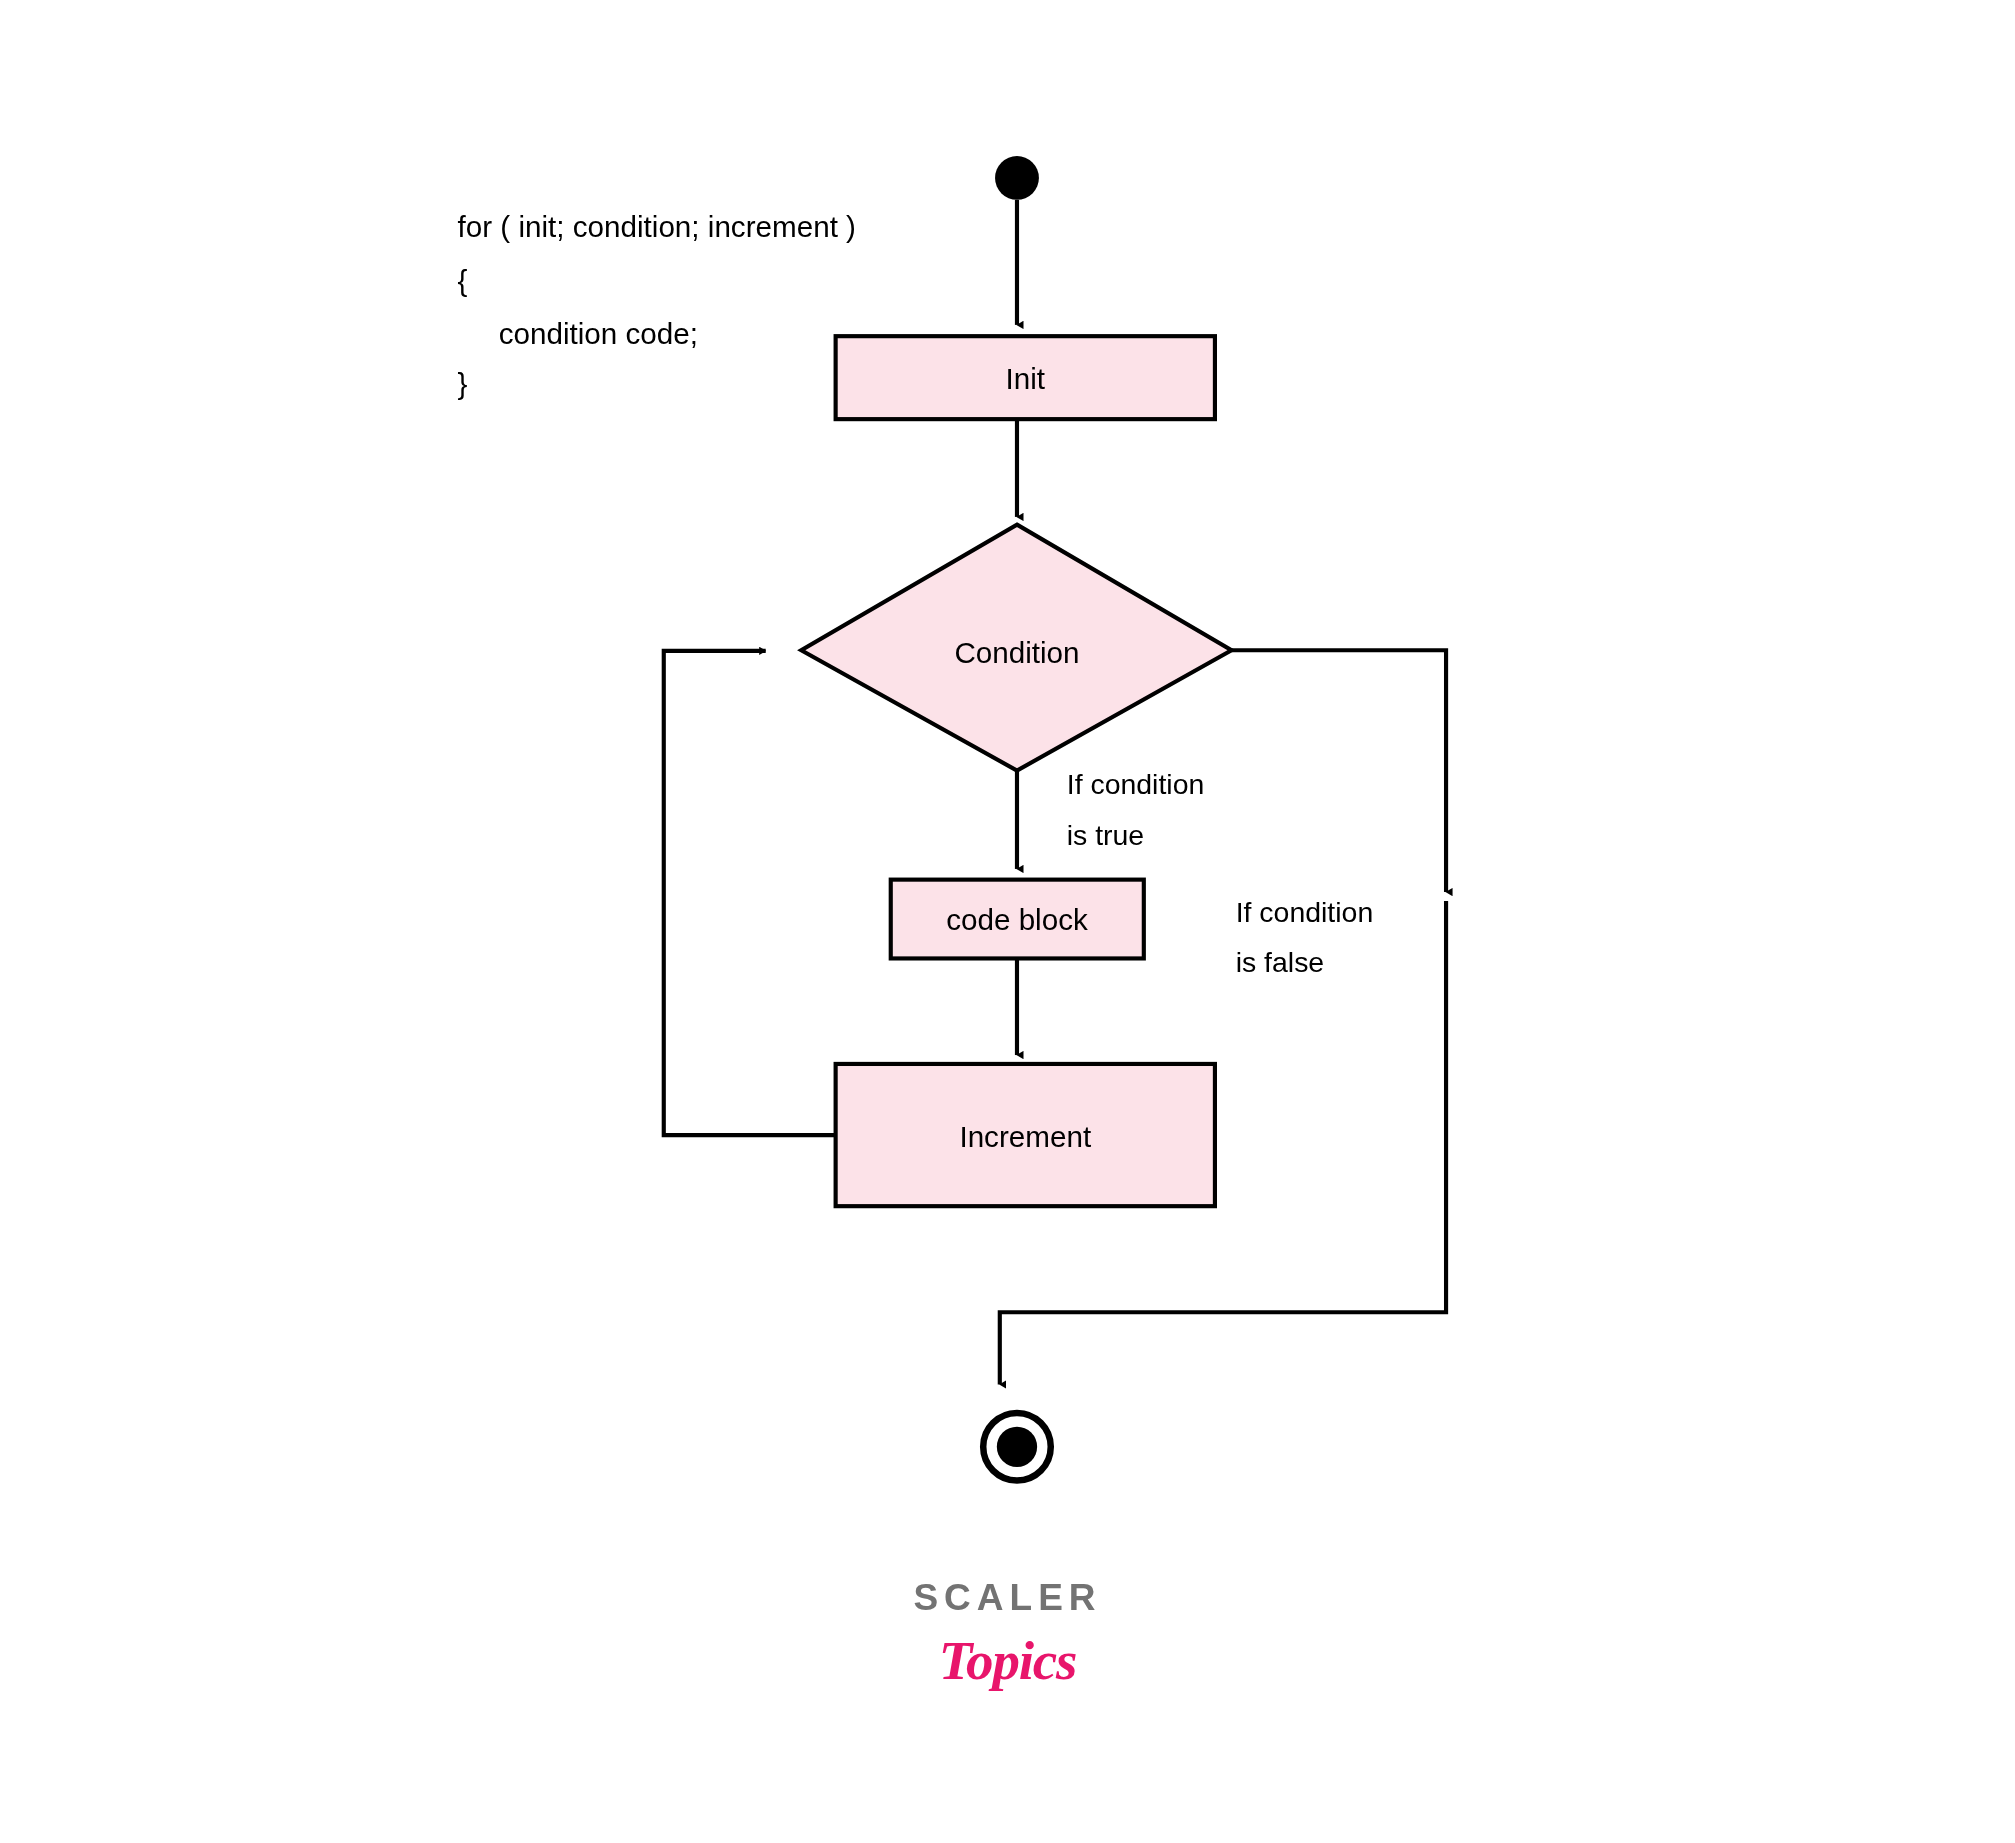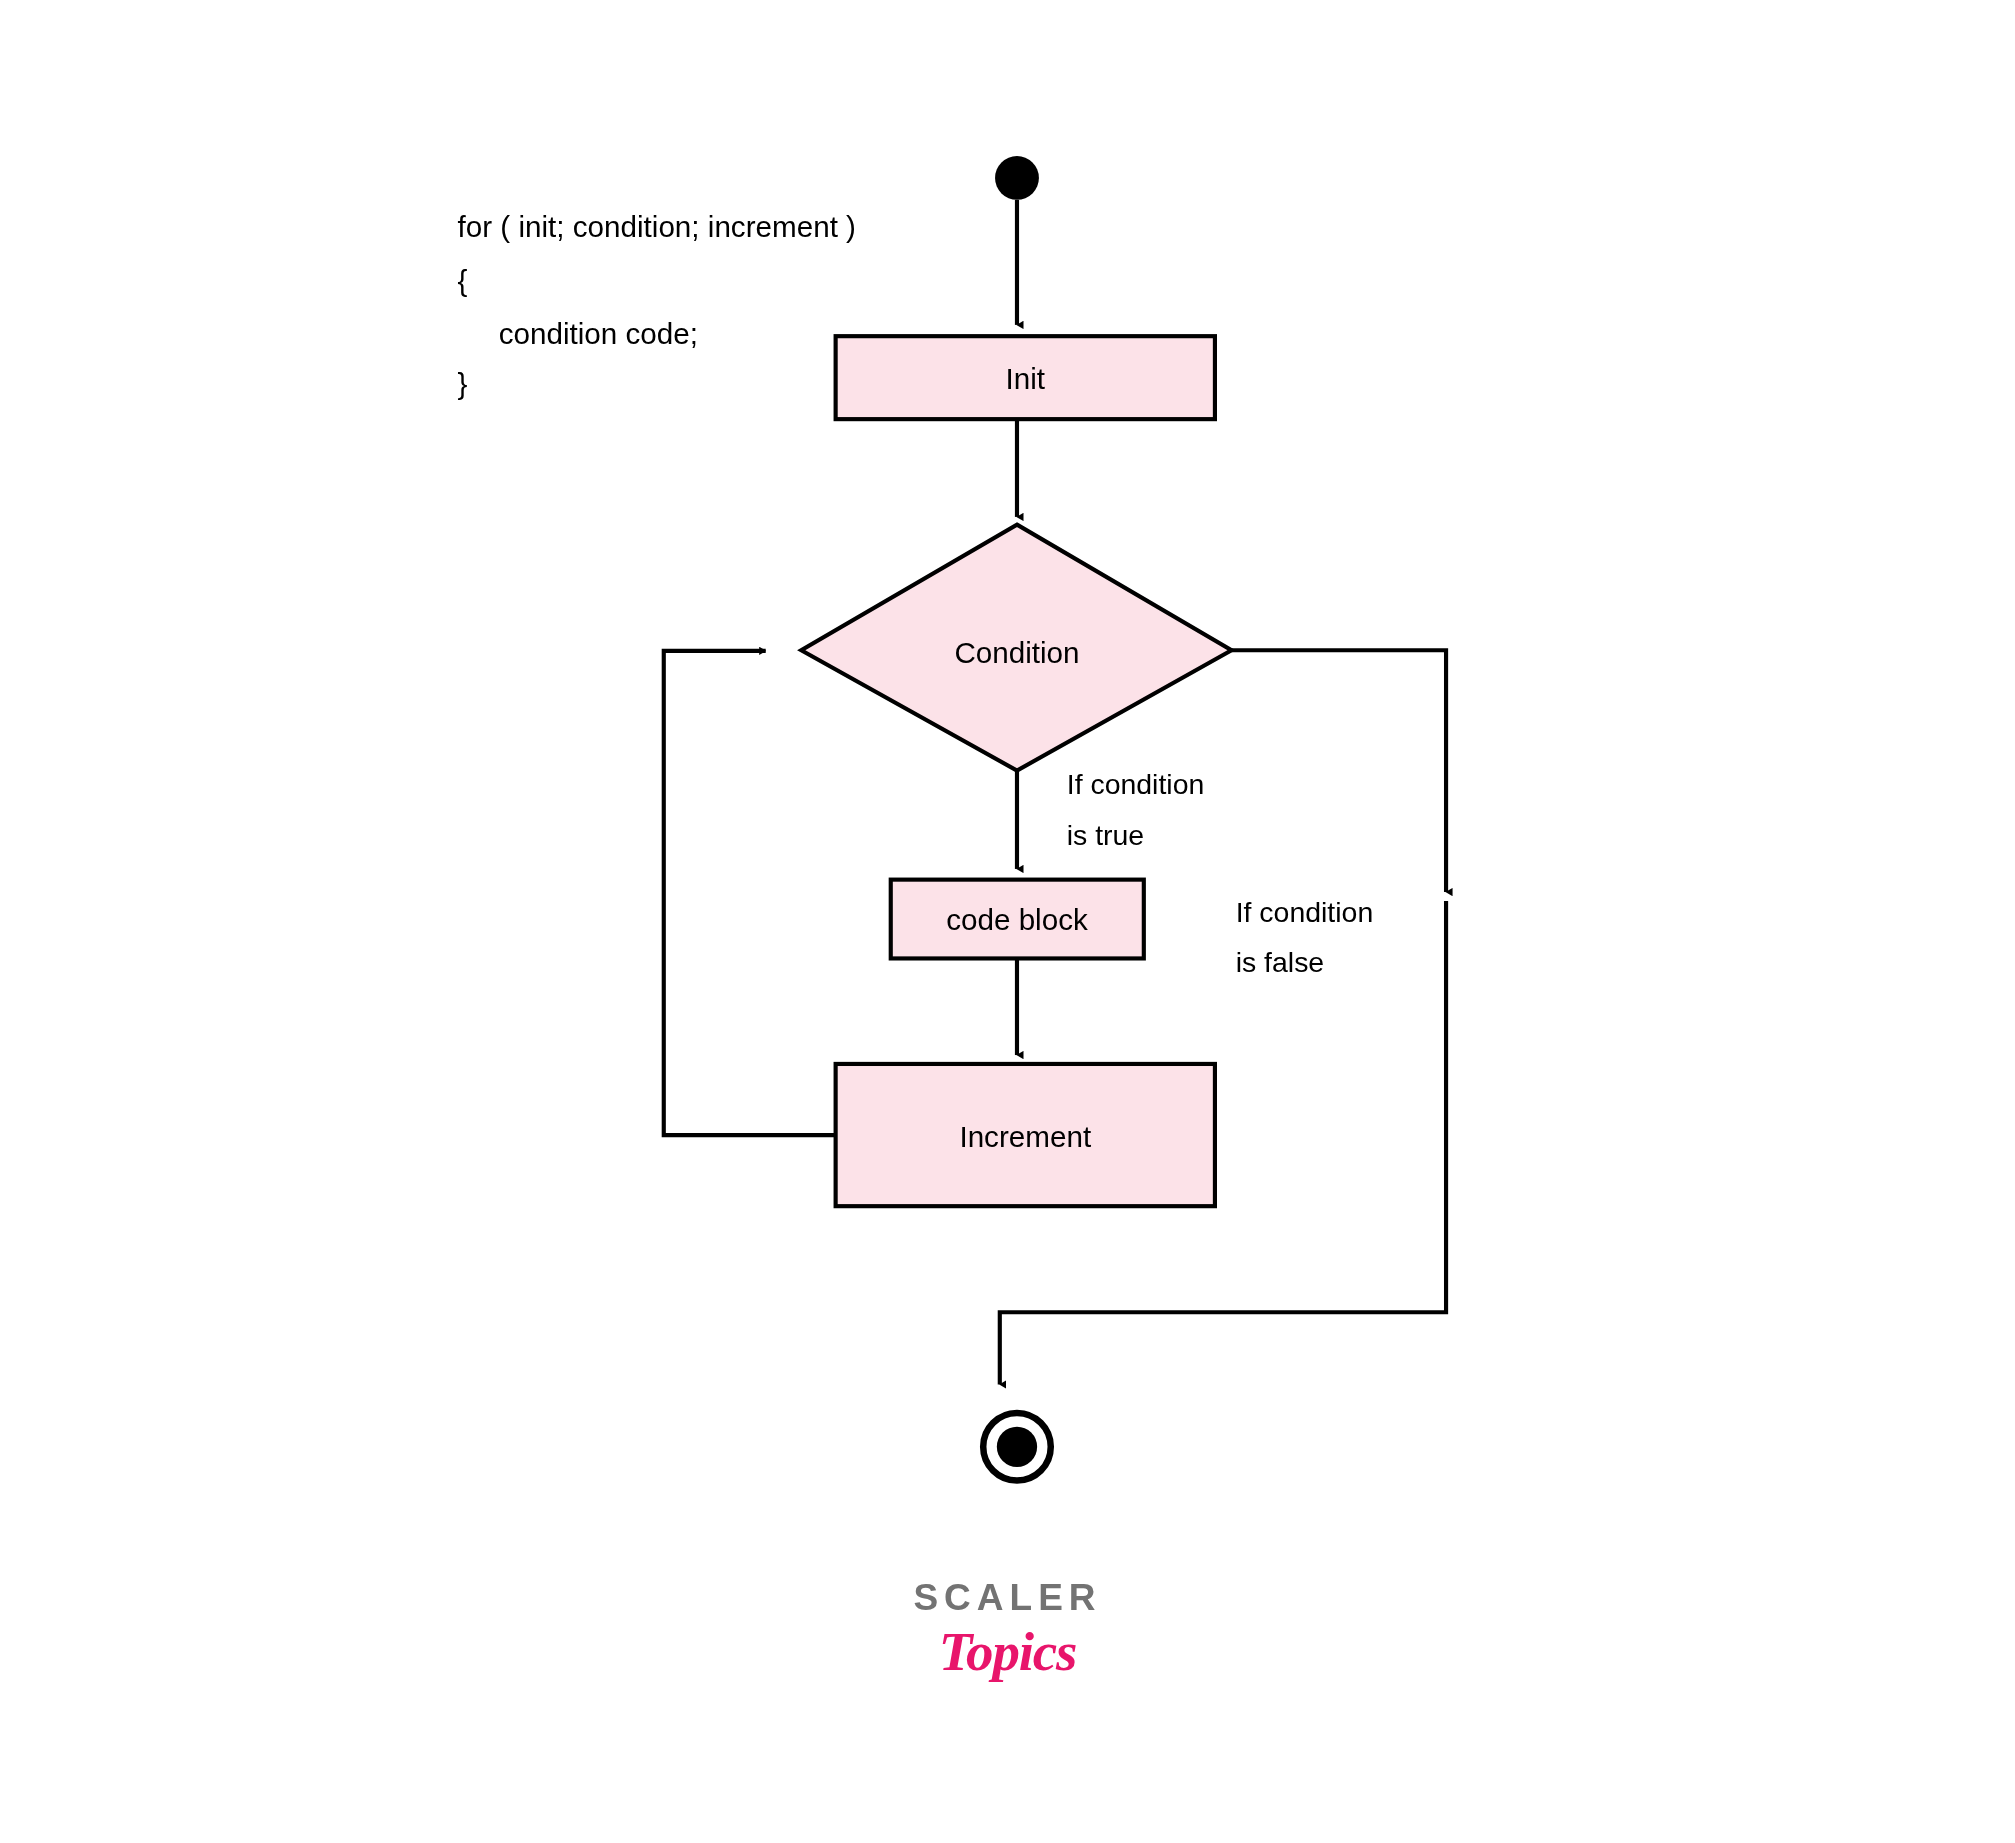--- a/index.html
+++ b/index.html
@@ -69,21 +69,21 @@
     display: block;
     font-family: "Liberation Sans", sans-serif;
     font-weight: bold;
     font-size: 37px;
     letter-spacing: 6px;
     color: #737373;
     line-height: 1;
   }
   .logo-topics {
     display: block;
-    margin-top: 8px;
+    margin-top: 17px;
     font-family: "Liberation Serif", serif;
     font-style: italic;
     font-weight: bold;
     font-size: 55px;
     color: #e8156b;
     line-height: 1;
     letter-spacing: -1.2px;
   }
 </style>
 </head>

